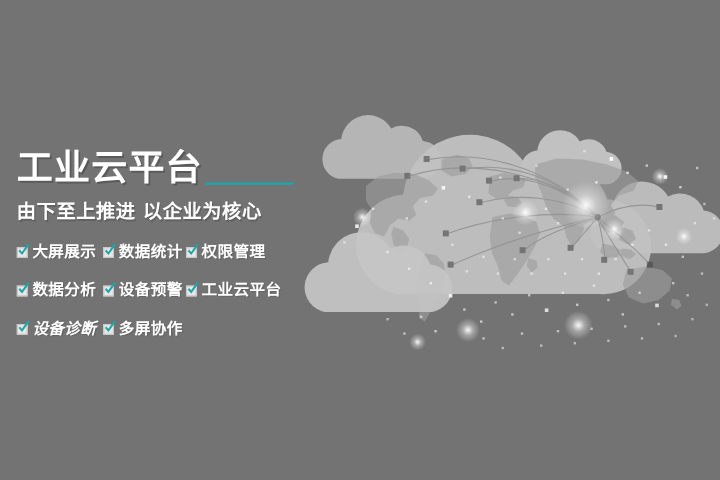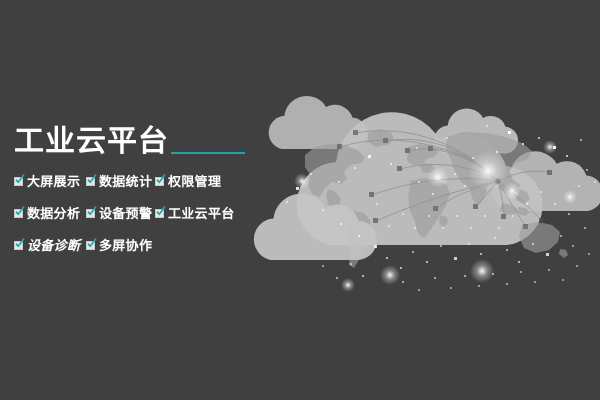--- a/index.html
+++ b/index.html
@@ -111,21 +111,21 @@
     font-weight:700;
     color:#ffffff;
     letter-spacing:.3px;
     line-height:17px;
     text-shadow:1px 1px 0 rgba(80,80,80,.38);
   }
 </style>
 </head>
 <body style="background: rgb(169, 169, 169);">
 
-<div id="banner" style="background: #404040;">
+<div id="banner" style="background: #737373;">
 
   <div id="artwork">
     <svg viewBox="0 0 350 220" xmlns="http://www.w3.org/2000/svg">
       <defs>
 
         <g id="cloudshape">
           <path d="M -95 40
                    a 42 42 0 0 1 6 -83
                    a 56 56 0 0 1 104 -22
                    a 46 46 0 0 1 66 26
@@ -325,20 +325,21 @@
     </svg>
   </div>
 
   <div id="textblock">
 
     <div id="title-row">
       <div id="main-title" style="color: rgb(255, 255, 255);">工业云平台</div>
       <div id="title-rule" style="background: rgb(27, 166, 169);"></div>
     </div>
 
+    <div id="subtitle" style="color: rgb(255, 255, 255);">由下至上推进 以企业为核心</div>
 
     <div id="features">
   <div class="feature">
     <span class="check-icon">
       <span class="box"></span>
       <svg viewBox="0 0 14 14" xmlns="http://www.w3.org/2000/svg" aria-hidden="true">
         <path d="M2.5 6.4 L5.4 9.6 L11.8 0.8 L9.9 0.2 L5.3 6.9 L3.6 5.0 Z" fill="#1ba6a9"></path>
       </svg>
     </span>
     <span class="feature-label" style="color: rgb(255, 255, 255);">大屏展示</span>

